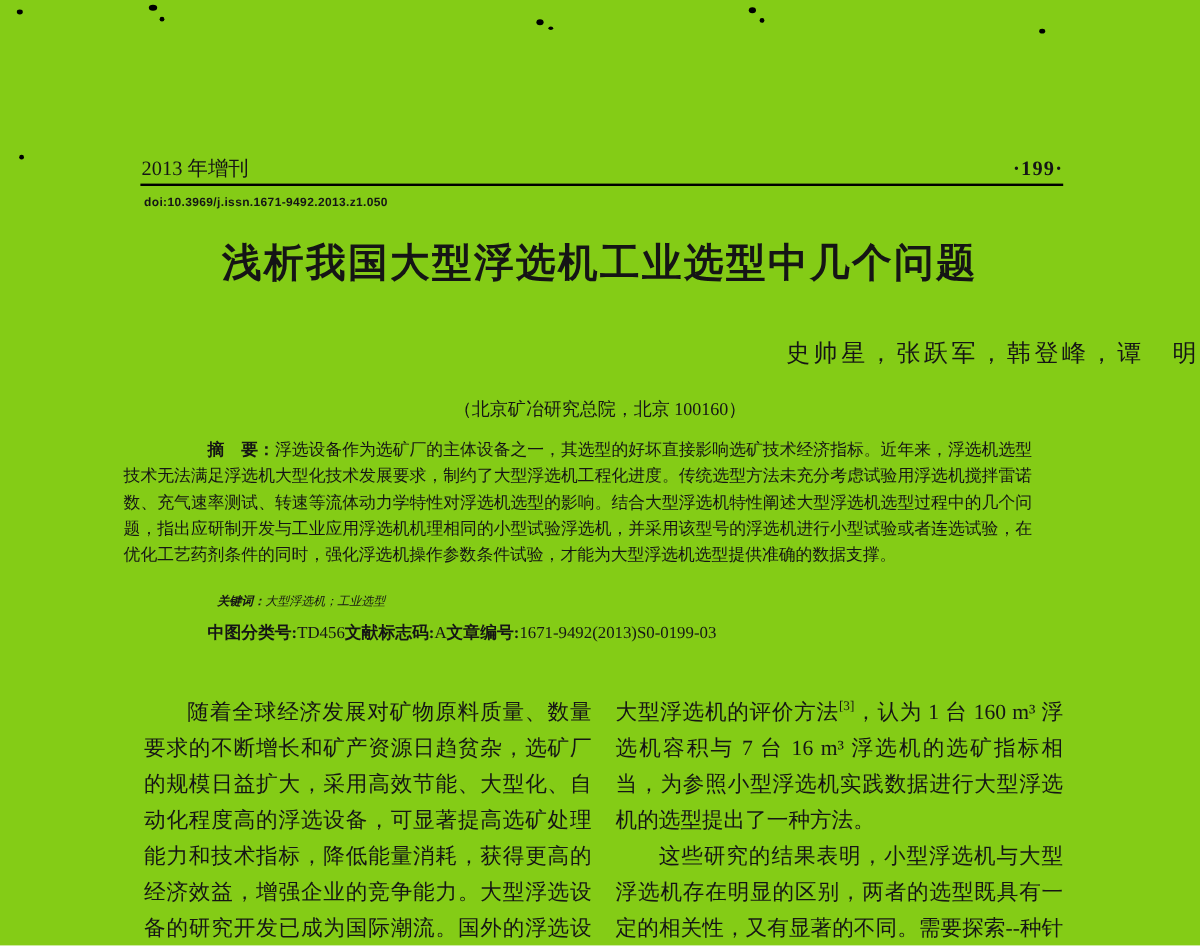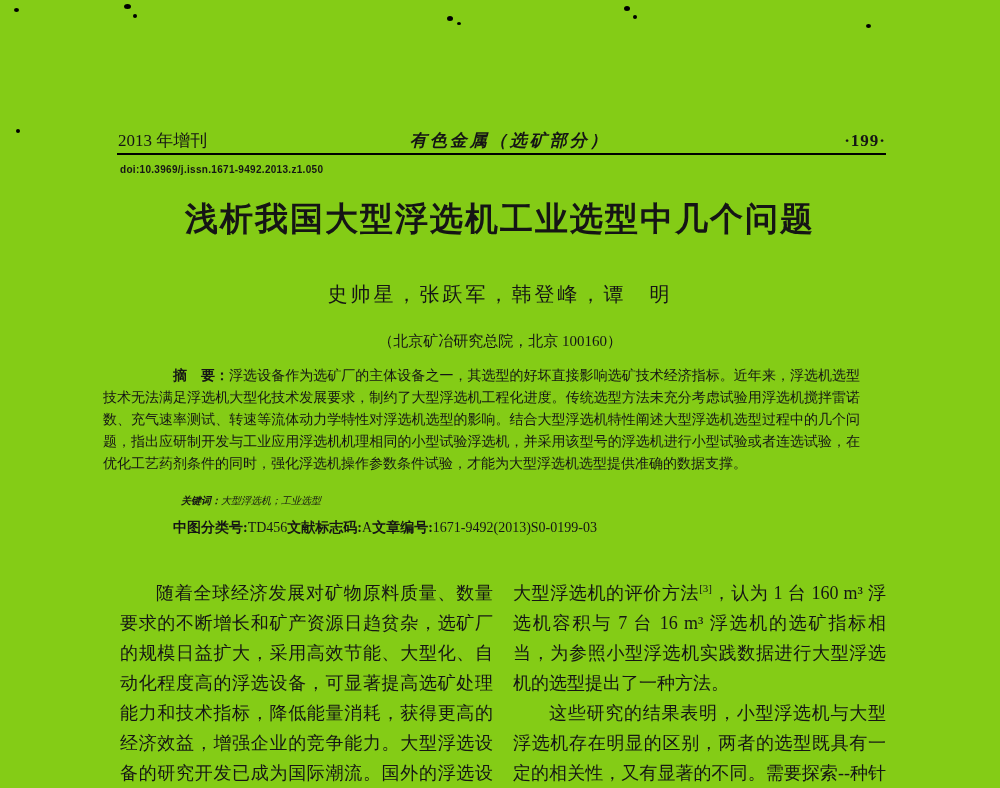--- a/index.html
+++ b/index.html
@@ -29,21 +29,21 @@
     position:absolute; top:164px; left:120px;
     font-weight:bold; font-size:10px; letter-spacing:0.3px;
     font-family:Liberation Sans, sans-serif;
   }
   .title {
     position:absolute; top:197px; left:0; width:100%;
     text-align:center; font-size:33px; font-weight:bold; letter-spacing:2px;
   }
   .authors {
     position:absolute; top:281px; left:0; width:100%;
-    text-align:center; font-size:20px; letter-spacing:3px;
+    text-align:right; font-size:20px; letter-spacing:3px;
   }
   .affiliation {
     position:absolute; top:332px; left:0; width:100%;
     text-align:center; font-size:15px;
   }
   .abstract {
     position:absolute; top:365px; left:103px; width:757px;
     font-size:14px; line-height:22px; text-align:justify;
   }
   .abstract p { text-indent:70px; }
@@ -78,21 +78,20 @@
   <div class="speck" style="left:133px;top:14px;width:4px;height:4px;"></div>
   <div class="speck" style="left:447px;top:16px;width:6px;height:5px;"></div>
   <div class="speck" style="left:457px;top:22px;width:4px;height:3px;"></div>
   <div class="speck" style="left:624px;top:6px;width:6px;height:5px;"></div>
   <div class="speck" style="left:633px;top:15px;width:4px;height:4px;"></div>
   <div class="speck" style="left:866px;top:24px;width:5px;height:4px;"></div>
   <div class="speck" style="left:16px;top:129px;width:4px;height:4px;"></div>
 
   <div class="journal-header">
     <span>2013 年增刊</span>
-    <span class="journal-name">有色金属（选矿部分）</span>
     <span class="page-num">·199·</span>
   </div>
   <div class="header-rule"></div>
 
   <div class="doi">doi:10.3969/j.issn.1671-9492.2013.z1.050</div>
 
   <h1 class="title">浅析我国大型浮选机工业选型中几个问题</h1>
   <div class="authors">史帅星，张跃军，韩登峰，谭　明</div>
   <div class="affiliation">（北京矿冶研究总院，北京 100160）</div>
 

